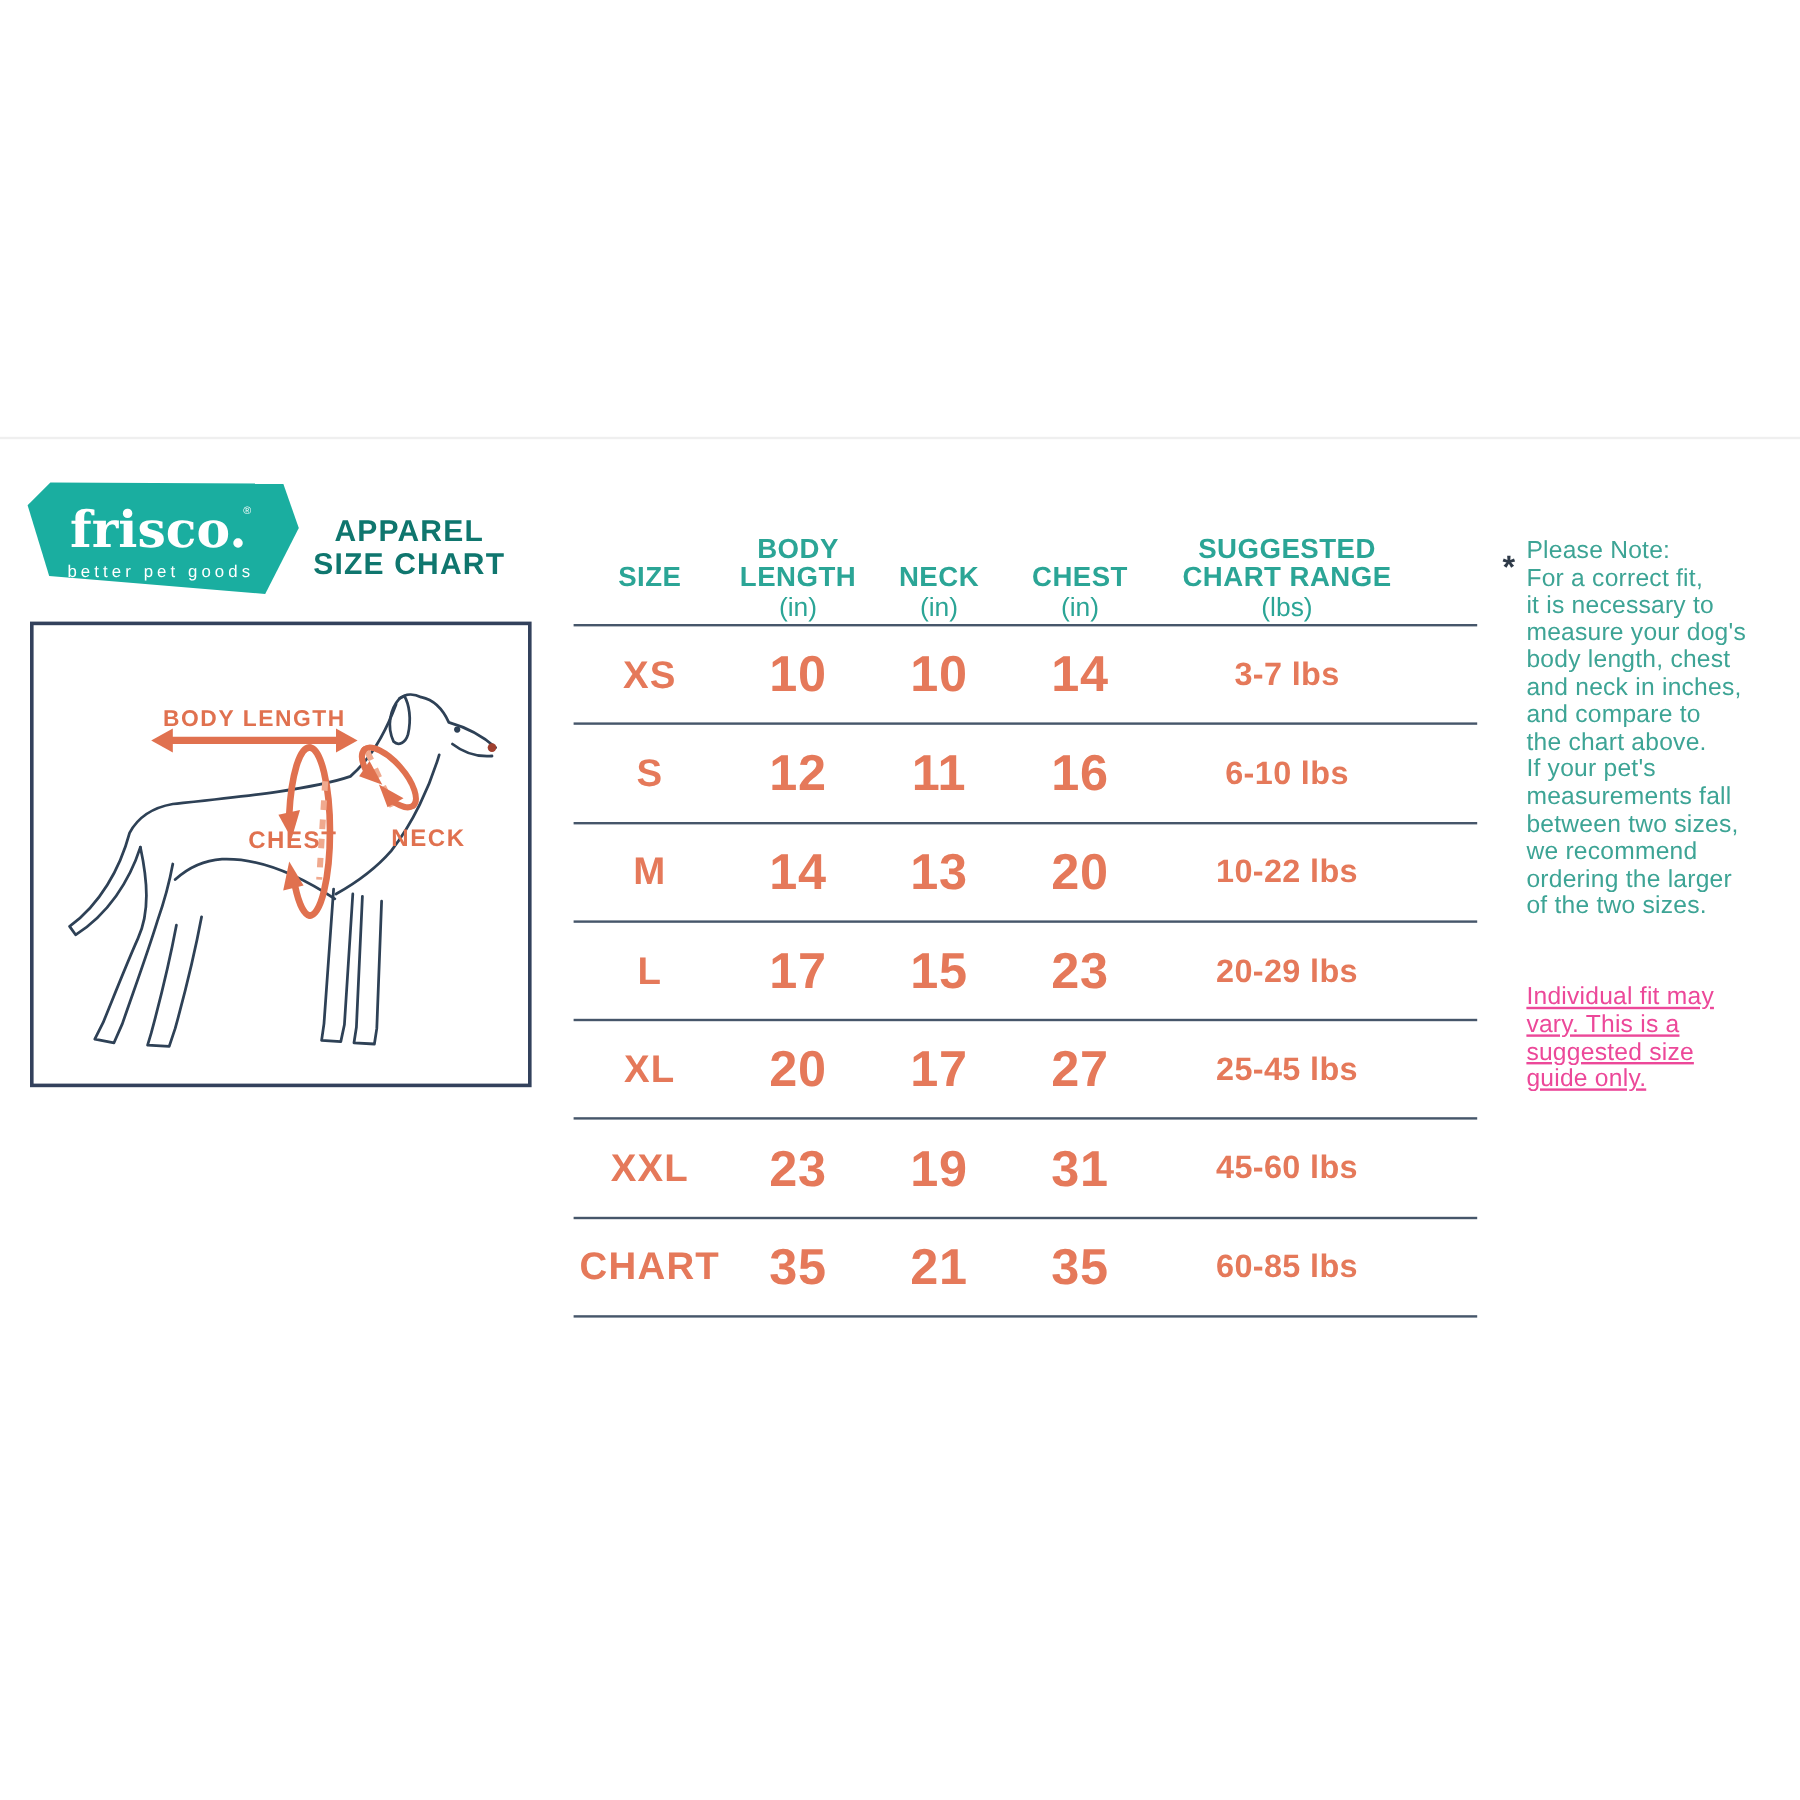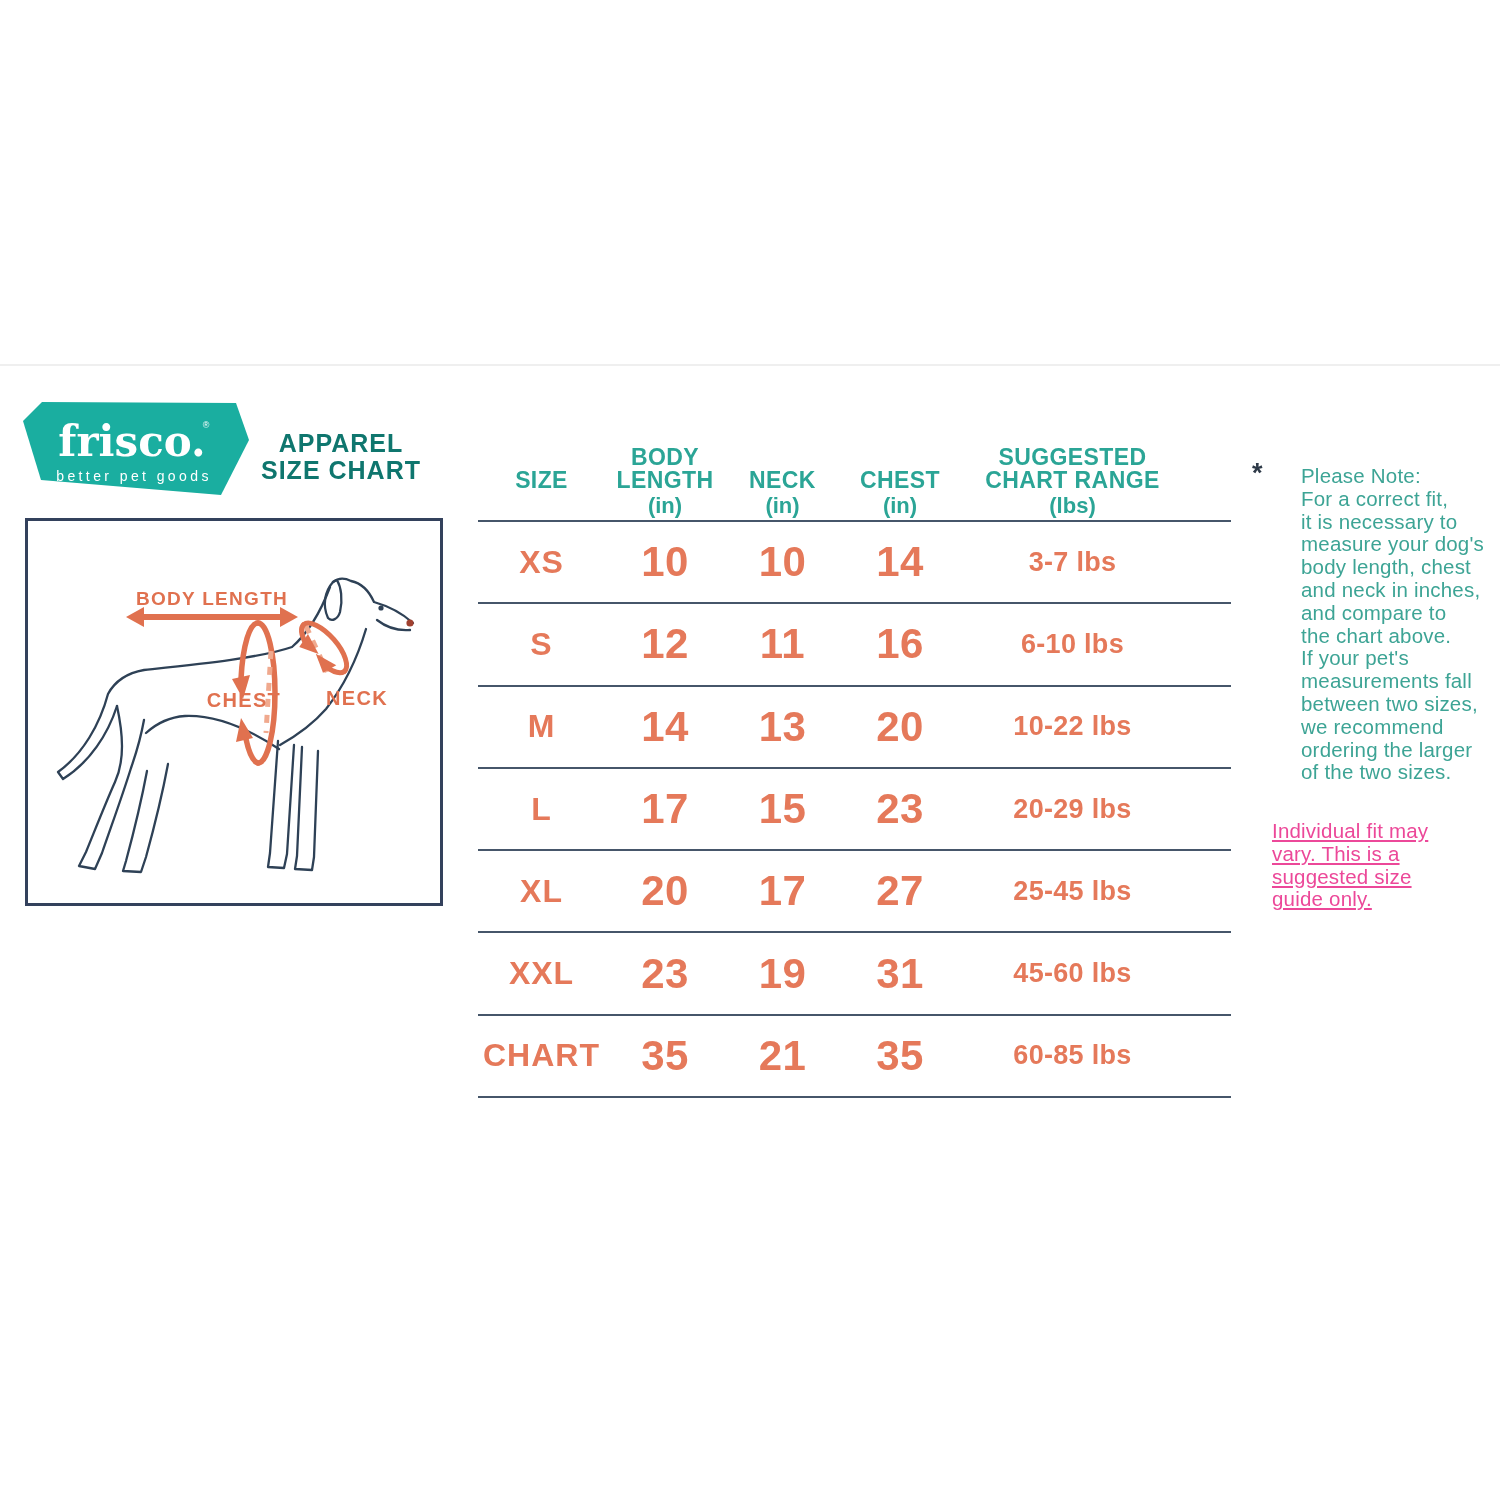--- a/index.html
+++ b/index.html
@@ -21,36 +21,36 @@
     border:3px solid #33415C; background:#ffffff; box-sizing:content-box; }
   .dogbox svg { display:block; }
 
   
   .size-table { position:absolute; left:478px; top:430px; width:753px; }
   .thead { display:grid; grid-template-columns:127px 120px 115px 120px 271px; height:90px; }
   .th { display:flex; flex-direction:column; justify-content:flex-end; align-items:center;
     color:#2BA596; box-sizing:border-box; }
   .th .lbl { font-weight:bold; font-size:23px; line-height:23px; letter-spacing:0.4px;
     text-align:center; white-space:pre-line; }
-  .th .unit { font-size:22px; font-weight:bold; height:28px; line-height:28px; }
+  .th .unit { font-size:22px; font-weight:normal; height:28px; line-height:28px; }
   .th.col-weight { padding-right:46px; }
 
   .tbody { border-bottom:2px solid #46566A; }
   .trow { display:grid; grid-template-columns:127px 120px 115px 120px 271px; height:82.3px;
     border-top:2px solid #46566A; box-sizing:border-box; align-items:center;
     color:#E5795A; font-weight:bold; }
   .td { text-align:center; font-size:42px; letter-spacing:0.5px; }
   .td.col-size { font-size:32px; letter-spacing:1px; }
   .td.col-weight { font-size:27px; padding-right:46px; box-sizing:border-box; letter-spacing:0.3px; }
 
   
   .note-asterisk { position:absolute; left:1252px; top:458px; color:#2E3A48;
     font-size:27px; font-weight:bold; }
-  .fit-note { position:absolute; left:1272px; top:465px; width:200px; color:#3DA495;
-    font-size:20.5px; line-height:22.8px; letter-spacing:0.2px; white-space:pre-line;margin-left:29px; }
+  .fit-note { position:absolute; left:1272px; top:448px; width:200px; color:#3DA495;
+    font-size:20.5px; line-height:22.8px; letter-spacing:0.2px; white-space:pre-line; }
   .fit-disclaimer { position:absolute; left:1272px; top:820px; width:200px; color:#ec4899;
     font-size:20.5px; line-height:22.8px; letter-spacing:0.2px; white-space:pre-line;text-decoration:underline; }
 </style>
 </head>
 <body>
 
 <div class="canvas">
 
   <div class="top-divider"></div>
 

